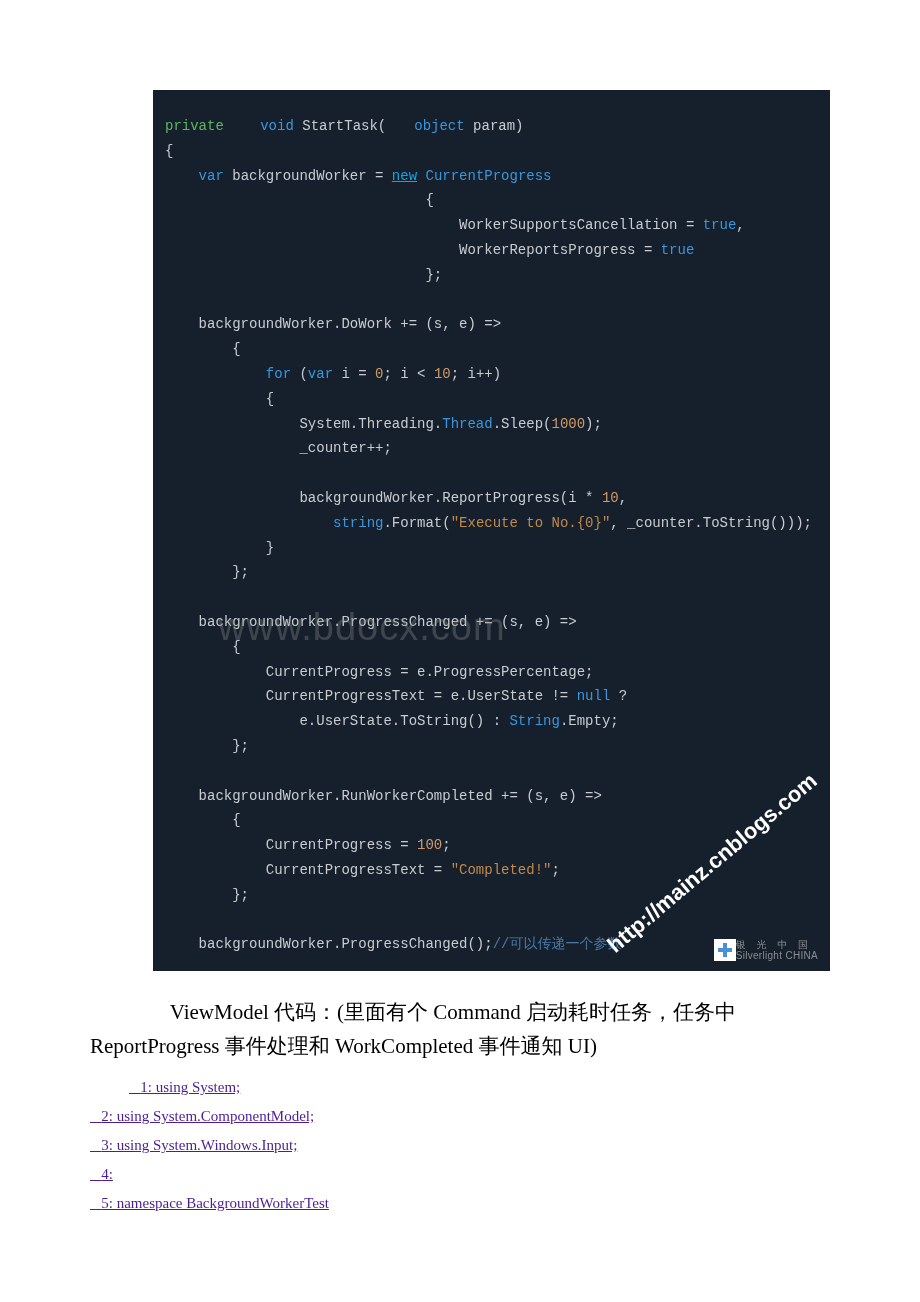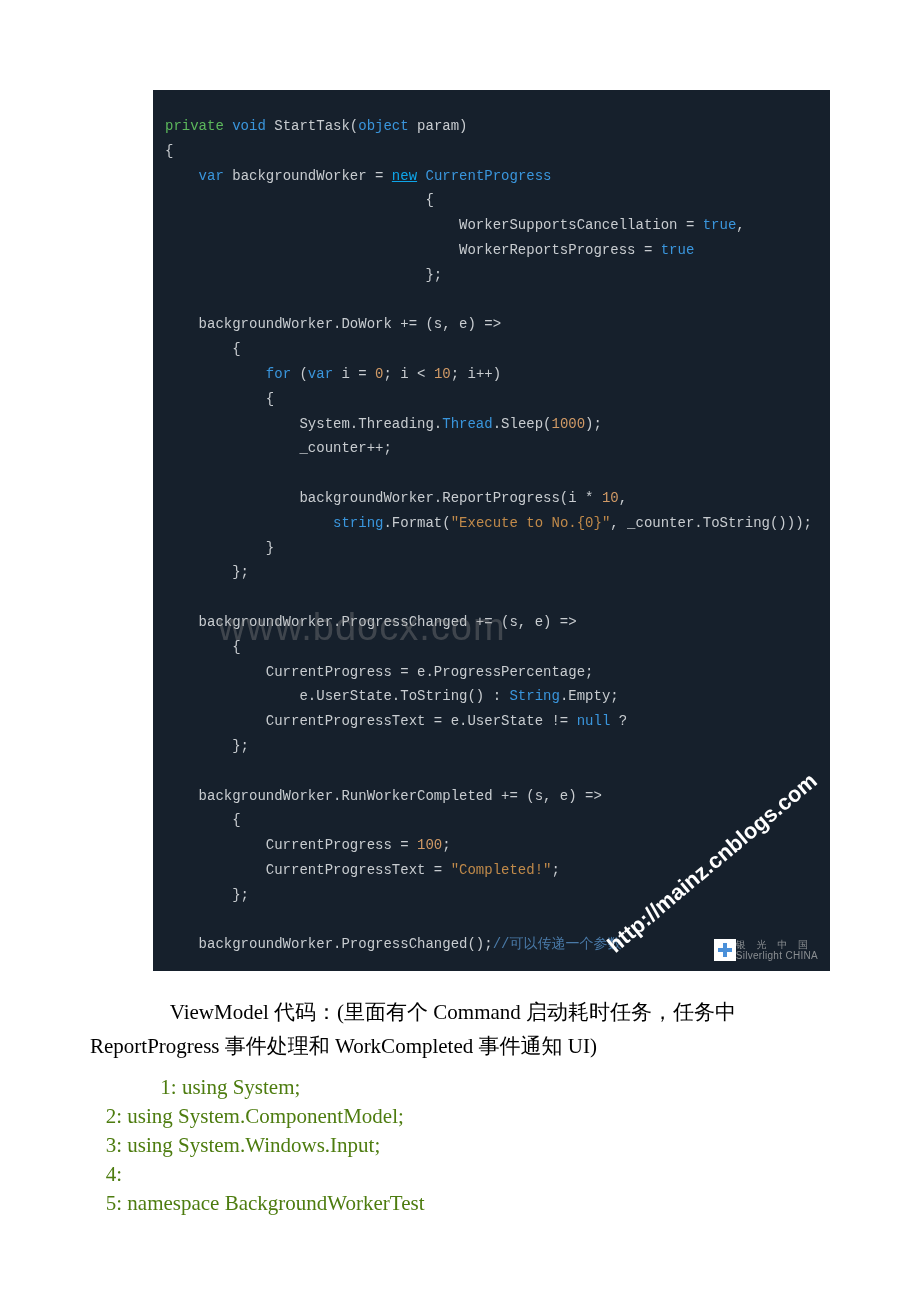--- a/index.html
+++ b/index.html
@@ -25,21 +25,21 @@
       line-height: 24.8px;
       color: #d0d4d8;
       position: relative;
       overflow: hidden;
     }
     .code-line {
       white-space: pre;
       padding-left: 12px;
     }
     .kw-access { color: #5cb85c; }
-    .kw-type { color: #3a96dd; }
+    .kw-type { color: #3a96dd; margin-left: 28px; }
     .kw-class { color: #3a96dd; }
     .kw-var { color: #3a96dd; }
     .kw-new { color: #0ea5e9; text-decoration: underline; }
     .kw-for { color: #3a96dd; }
     .kw-bool { color: #3a96dd; }
     .kw-null { color: #3a96dd; }
     .kw-string { color: #3a96dd; }
     .punct { color: #c8ccd0; }
     .num { color: #d19a66; }
     .str-lit { color: #c18a4a; }
@@ -118,25 +118,26 @@
       font-size: 21px;
       line-height: 34px;
       color: #000;
     }
     .para-1 {
       text-indent: 3.8em;
       margin-bottom: 6px;
     }
     .code-listing {
       margin: 10px 90px 0 90px;
-      font-size: 21px;
+      font-size: 15px;
       line-height: 29px;
       font-family: "Times New Roman", serif;
-      color: #4d7c0f;
+      color: #4c1d95;
       padding-bottom: 50px;
+      text-decoration: underline;
     }
     .listing-line {
       white-space: pre-wrap;
     }
     .listing-line.first {
       text-indent: 2.6em;
     }
   </style>
 </head>
 <body>
@@ -161,22 +162,22 @@
         <div class="code-line"><span class="punct">                _counter++;</span></div>
         <div class="code-line">&nbsp;</div>
         <div class="code-line"><span class="punct">                backgroundWorker.ReportProgress(i * </span><span class="num">10</span><span class="punct">,</span></div>
         <div class="code-line"><span>                    </span><span class="kw-string">string</span><span class="punct">.Format(</span><span class="str-lit">"Execute to No.{0}"</span><span class="punct">, _counter.ToString()));</span></div>
         <div class="code-line"><span class="punct">            }</span></div>
         <div class="code-line"><span class="punct">        };</span></div>
         <div class="code-line">&nbsp;</div>
         <div class="code-line"><span class="punct">    backgroundWorker.ProgressChanged += (s, e) =&gt;</span></div>
         <div class="code-line"><span class="punct">        {</span></div>
         <div class="code-line"><span class="punct">            CurrentProgress = e.ProgressPercentage;</span></div>
+        <div class="code-line"><span class="punct">            CurrentProgressText = e.UserState != </span><span class="kw-null">null</span><span class="punct"> ?</span></div>
         <div class="code-line"><span class="punct">                e.UserState.ToString() : </span><span class="kw-class">String</span><span class="punct">.Empty;</span></div>
-        <div class="code-line"><span class="punct">            CurrentProgressText = e.UserState != </span><span class="kw-null">null</span><span class="punct"> ?</span></div>
         <div class="code-line"><span class="punct">        };</span></div>
         <div class="code-line">&nbsp;</div>
         <div class="code-line"><span class="punct">    backgroundWorker.RunWorkerCompleted += (s, e) =&gt;</span></div>
         <div class="code-line"><span class="punct">        {</span></div>
         <div class="code-line"><span class="punct">            CurrentProgress = </span><span class="num">100</span><span class="punct">;</span></div>
         <div class="code-line"><span class="punct">            CurrentProgressText = </span><span class="str-lit">"Completed!"</span><span class="punct">;</span></div>
         <div class="code-line"><span class="punct">        };</span></div>
         <div class="code-line">&nbsp;</div>
         <div class="code-line"><span class="punct">    backgroundWorker.ProgressChanged();</span><span class="comment">//可以传递一个参数</span></div>
       </div>

